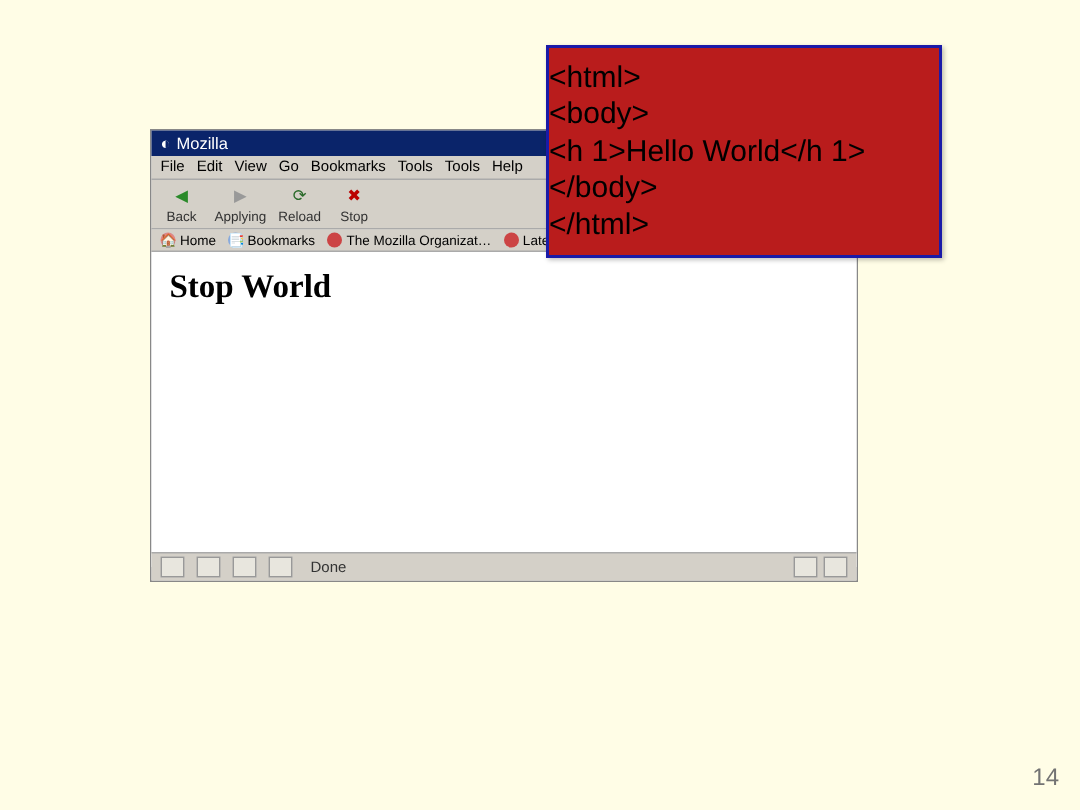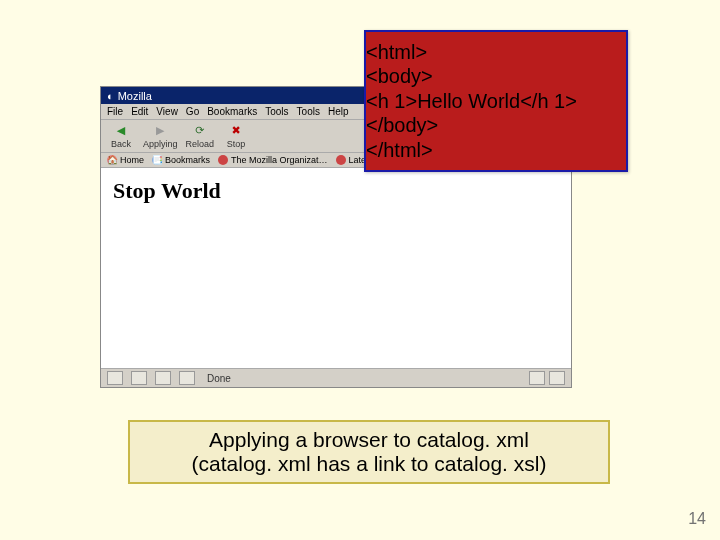--- a/index.html
+++ b/index.html
@@ -264,20 +264,16 @@
   </div>
 
   <div class="codebox">
     <div>&lt;html&gt;</div>
     <div>&lt;body&gt;</div>
     <div>&lt;h 1&gt;Hello World&lt;/h 1&gt;</div>
     <div>&lt;/body&gt;</div>
     <div>&lt;/html&gt;</div>
   </div>
 
-  <div class="caption">
-    <div>Applying a browser to catalog. xml</div>
-    <div>(catalog. xml has a link to catalog. xsl)</div>
-  </div>
 
   <div class="pagenum">14</div>
 
 </div>
 
 </body></html>

